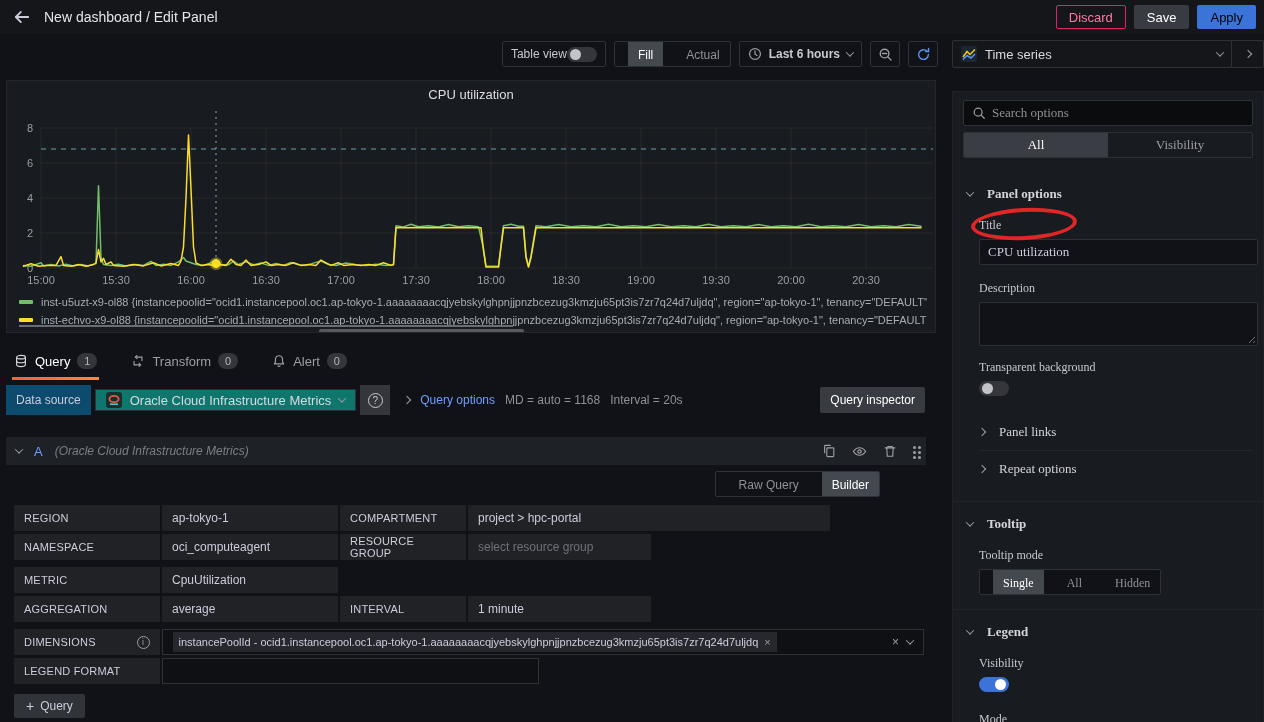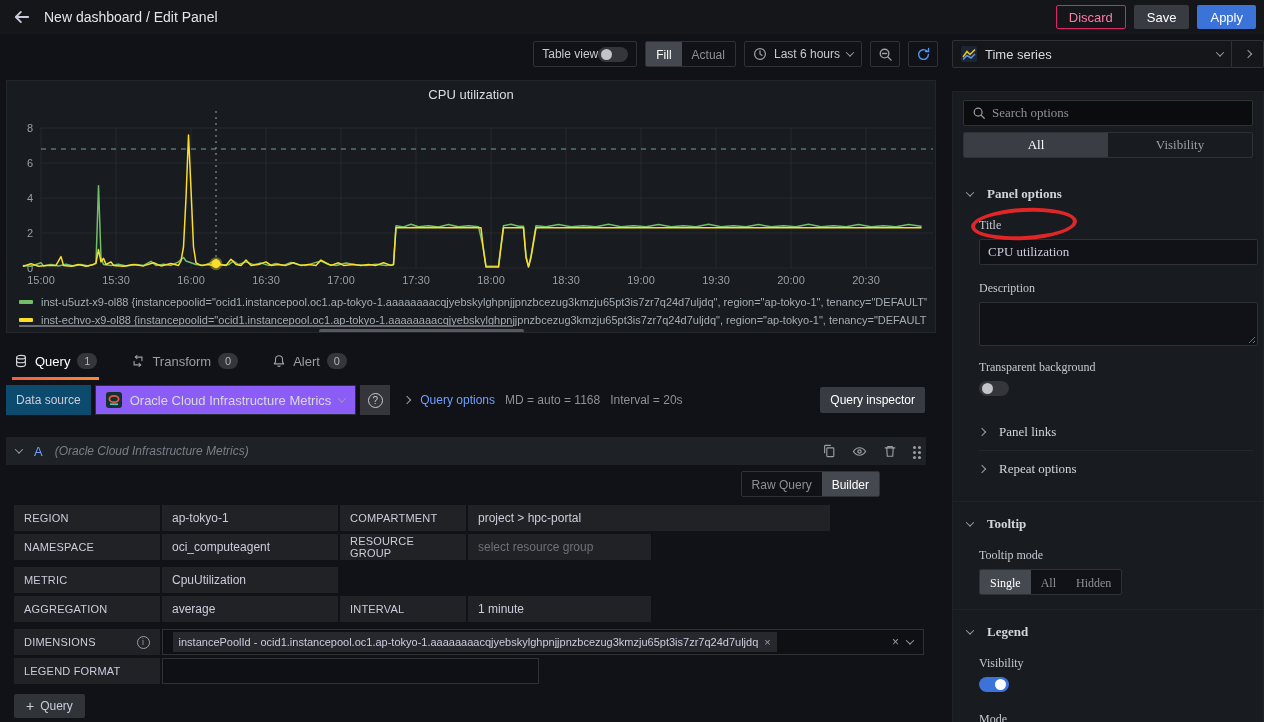--- a/index.html
+++ b/index.html
@@ -7,27 +7,27 @@
   .root { position:relative; width:1264px; height:722px; }
 
   
   .topbar { position:absolute; left:0; top:0; width:1264px; height:34px; background:#141619; display:flex; align-items:center; padding:0 8px; }
   .backbtn { width:28px; height:28px; border:none; background:transparent; color:#ccccdc; display:flex; align-items:center; justify-content:center; cursor:pointer; }
   .topbar-title { font-size:14px; font-weight:500; color:#e4e5ea; margin-left:8px; }
   .topbar-actions { margin-left:auto; display:flex; gap:8px; }
   .btn { height:24px; padding:0 12px; border-radius:2px; font-size:13px; font-weight:500; border:1px solid transparent; cursor:pointer; display:flex; align-items:center; }
   .btn-destructive { background:transparent; border-color:#e0226a; color:#ff7aa3; }
   .btn-secondary { background:#383b42; color:#ffffff; }
-  .btn-primary { background:#3b73d9; color:#ffffff; }
+  .btn-primary { background:#3b73d9; color:#000000; }
 
   
   .toolbar { position:absolute; left:0; top:40px; width:938px; height:28px; display:flex; justify-content:flex-end; align-items:center; gap:8px; }
   .tb-box { height:26px; border:1px solid #2c3235; border-radius:2px; display:flex; align-items:center; padding:0 8px; font-size:12px; color:#c7c8d1; background:#111217; }
   .seg { display:flex; height:26px; border:1px solid #2c3235; border-radius:2px; overflow:hidden; background:#111217; }
-  .seg > div { padding:13px 10px; display:flex; align-items:center; font-size:12px; color:#8e9097; cursor:pointer; }
+  .seg > div { padding:13px 10px; display:flex; align-items:center; font-size:12px; color:#8e9097; cursor:pointer;margin-left:13px; }
   .seg > div.sel { background:#44484f; color:#ffffff; font-weight:500; }
   .iconbtn { width:30px; height:26px; border:1px solid #2c3235; border-radius:2px; background:#111217; color:#9d9da8; display:flex; align-items:center; justify-content:center; cursor:pointer; }
   .toggle { width:30px; height:15px; border-radius:8px; background:#34363b; position:relative; cursor:pointer; flex:none; }
   .toggle::after { content:""; position:absolute; top:2px; left:3px; width:11px; height:11px; border-radius:50%; background:#c3c4c9; }
   .toggle.on { background:#3b73d9; }
   .toggle.on::after { left:16px; background:#ffffff; }
   .chev { display:inline-block; width:6px; height:6px; border-right:1.5px solid currentColor; border-bottom:1.5px solid currentColor; }
   .chev.down { transform:rotate(45deg) translate(-1px,-1px); }
   .chev.right { transform:rotate(-45deg); }
 
@@ -46,21 +46,21 @@
   .tab { display:flex; align-items:center; gap:7px; font-size:13px; color:#9d9da8; cursor:pointer; position:relative; height:30px; }
   .tab.active { color:#ffffff; font-weight:500; }
   .tab .badge { min-width:20px; height:16px; padding:0 6px; border-radius:9px; background:#34363b; color:#b3b4bc; font-size:11px; display:flex; align-items:center; justify-content:center; }
   .tab.active::after { content:""; position:absolute; left:-2px; right:-2px; bottom:-4px; height:3px; background:linear-gradient(90deg,#f55f3e,#ff8833); }
   .tab svg, .tab .ticon { color:#9d9da8; }
   .tab.active svg { color:#d8d9de; }
 
   
   .ds-row { position:absolute; left:6px; top:385px; width:919px; height:30px; display:flex; align-items:center; font-size:12px; }
   .ds-label { height:30px; background:#0c4a6e; display:flex; align-items:center; padding:0 10px; color:#ccccdc; }
-  .ds-picker { height:30px; margin-left:4px; background:#8b5cf6; border:1px solid #2c3235; display:flex; align-items:center; gap:8px; padding:0 10px; cursor:pointer; color:#d8d9de; font-size:13px; }
+  .ds-picker { height:22px; margin-left:4px; background:#0f766e; border:1px solid #2c3235; display:flex; align-items:center; gap:8px; padding:0 10px; cursor:pointer; color:#d8d9de; font-size:13px; }
   .ds-help { width:30px; height:30px; margin-left:4px; background:#34363b; border:none; color:#c7c8d1; display:flex; align-items:center; justify-content:center; cursor:pointer; }
   .qmark { width:15px; height:15px; border:1.2px solid #c7c8d1; border-radius:50%; font-size:10px; display:flex; align-items:center; justify-content:center; }
   .ds-opts { display:flex; align-items:center; gap:10px; margin-left:14px; }
   .link-blue { color:#6e9fff; font-weight:500; cursor:pointer; }
   .ds-meta { color:#8e9097; }
   .qi-btn { margin-left:auto; height:26px; background:#383b42; border:none; border-radius:2px; color:#ffffff; font-size:12px; padding:0 10px; cursor:pointer; }
 
   
   .query-card { position:absolute; left:6px; top:437px; width:920px; }
   .qheader { height:28px; background:#1e2126; display:flex; align-items:center; padding:0 10px; gap:12px; }
@@ -135,21 +135,21 @@
     </div>
     <div class="seg">
       <div class="sel">Fill</div>
       <div>Actual</div>
     </div>
     <div class="tb-box" style="gap:7px; cursor:pointer;">
       <svg class="ic" width="14" height="14" viewBox="0 0 16 16" fill="none" stroke="#9d9da8" stroke-width="1.4" stroke-linecap="round">
           <circle cx="8" cy="8" r="6.2"></circle>
           <path d="M8 4.5V8l2.3 1.6"></path>
         </svg>
-      <span style="font-weight:400;">Last 6 hours</span>
+      <span style="font-weight:700;">Last 6 hours</span>
       <span class="chev down" style="color:#9d9da8;"></span>
     </div>
     <button class="iconbtn">
       <svg class="ic" width="15" height="15" viewBox="0 0 16 16" fill="none" stroke="currentColor" stroke-width="1.5" stroke-linecap="round">
           <circle cx="7" cy="7" r="4.6"></circle>
           <line x1="10.6" y1="10.6" x2="14" y2="14"></line>
           <line x1="4.8" y1="7" x2="9.2" y2="7"></line>
         </svg>
     </button>
     <button class="iconbtn" style="color:#5794f2;">

